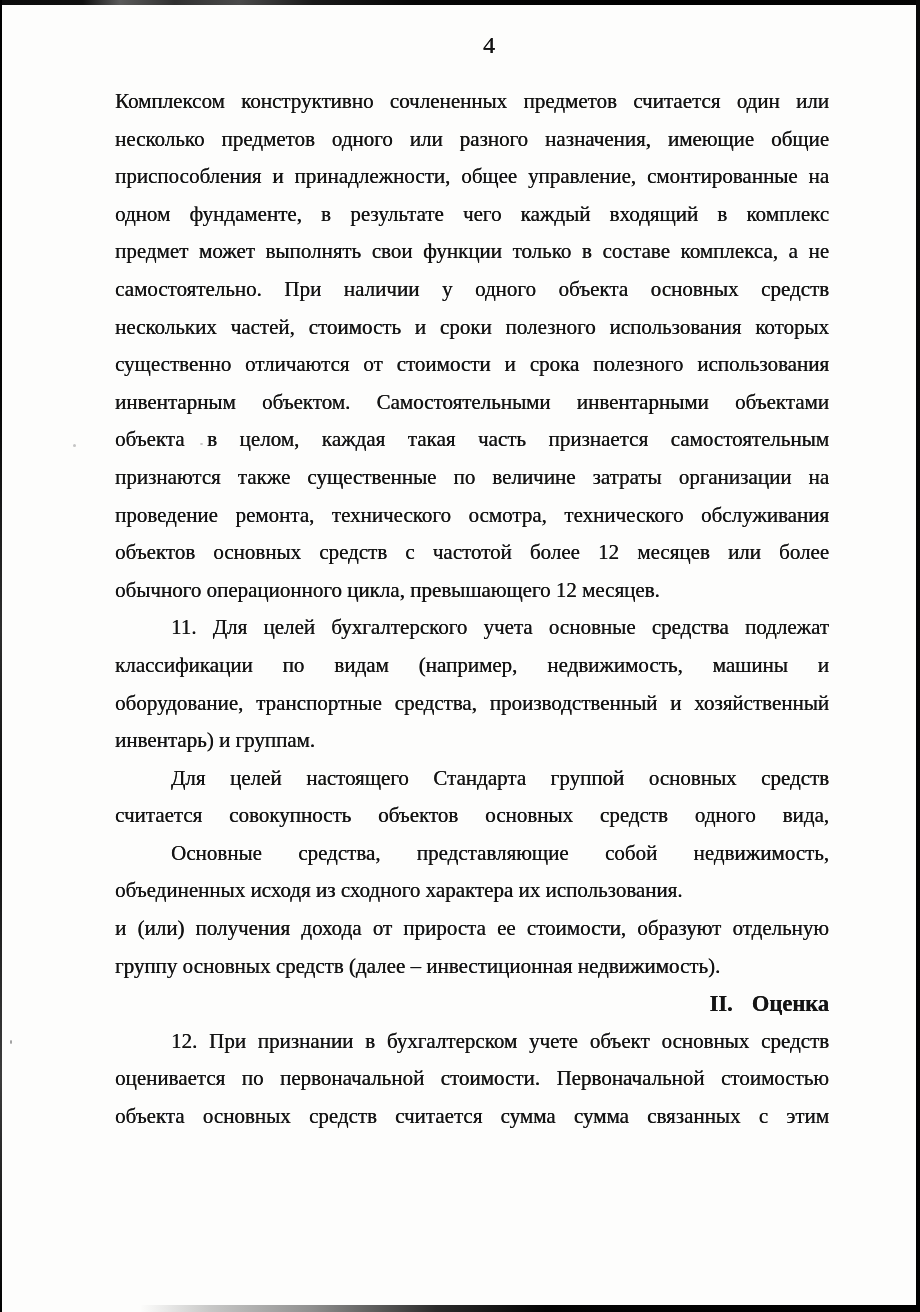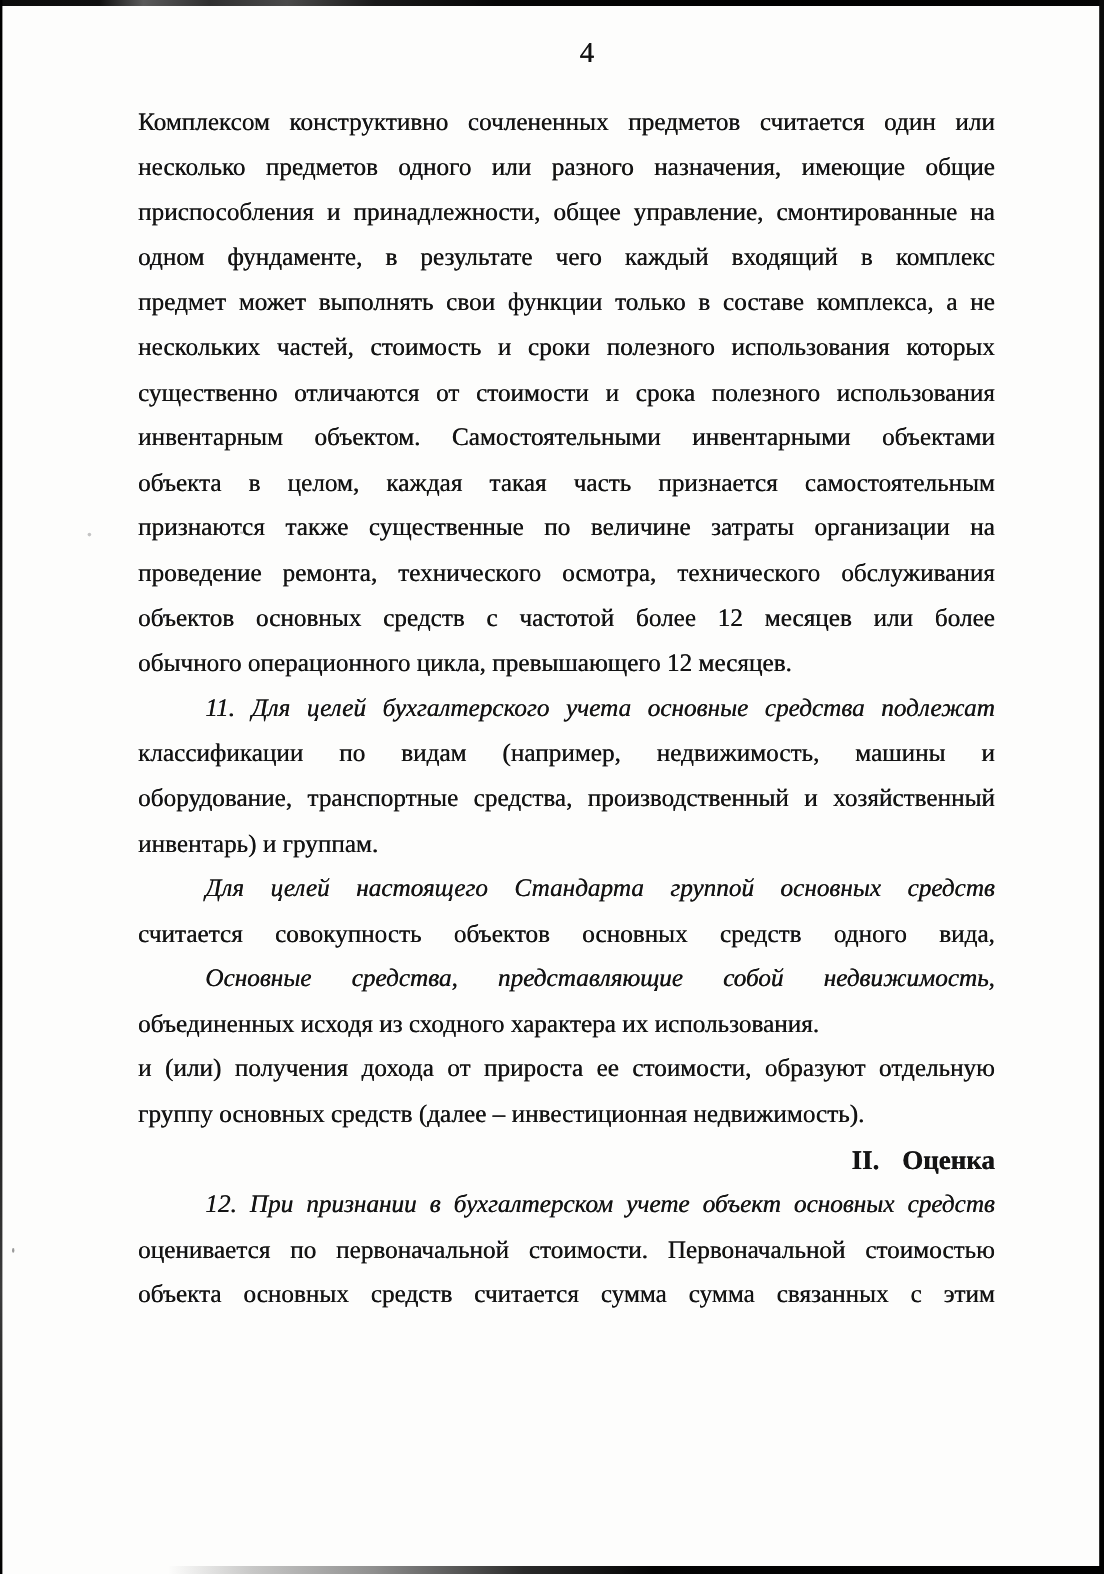--- a/index.html
+++ b/index.html
@@ -54,21 +54,21 @@
     position: absolute; left: 115px; top: 83px; width: 714px;
   }
   .ln {
     height: 37.6px; line-height: 37.6px;
     font-size: 21px;
     text-align: justify; text-align-last: justify;
     overflow: hidden; white-space: normal;
     text-shadow: 0.3px 0 0 currentColor;
   }
   .ln.last { text-align-last: left; }
-  .ln.ind  { text-indent: 56px; font-style: italic; }
+  .ln.ind  { text-indent: 56px; }
   .heading {
     height: 37.6px; line-height: 37.6px;
     text-align: right; font-weight: bold; font-size: 22.5px;
     text-shadow: 0.3px 0 0 currentColor;
   }
   .heading .num { margin-right: 19px; }
 </style>
 </head>
 <body>
 
@@ -84,20 +84,21 @@
 
   <div class="pageno">4</div>
 
   <div class="textcol">
 
     <div class="ln">Комплексом конструктивно сочлененных предметов считается один или</div>
     <div class="ln">несколько предметов одного или разного назначения, имеющие общие</div>
     <div class="ln">приспособления и принадлежности, общее управление, смонтированные на</div>
     <div class="ln">одном фундаменте, в результате чего каждый входящий в комплекс</div>
     <div class="ln">предмет может выполнять свои функции только в составе комплекса, а не</div>
+    <div class="ln">самостоятельно. При наличии у одного объекта основных средств</div>
     <div class="ln">нескольких частей, стоимость и сроки полезного использования которых</div>
     <div class="ln">существенно отличаются от стоимости и срока полезного использования</div>
     <div class="ln">инвентарным объектом. Самостоятельными инвентарными объектами</div>
     <div class="ln">объекта в целом, каждая такая часть признается самостоятельным</div>
     <div class="ln">признаются также существенные по величине затраты организации на</div>
     <div class="ln">проведение ремонта, технического осмотра, технического обслуживания</div>
     <div class="ln">объектов основных средств с частотой более 12 месяцев или более</div>
     <div class="ln last">обычного операционного цикла, превышающего 12 месяцев.</div>
 
     <div class="ln ind">11. Для целей бухгалтерского учета основные средства подлежат</div>

